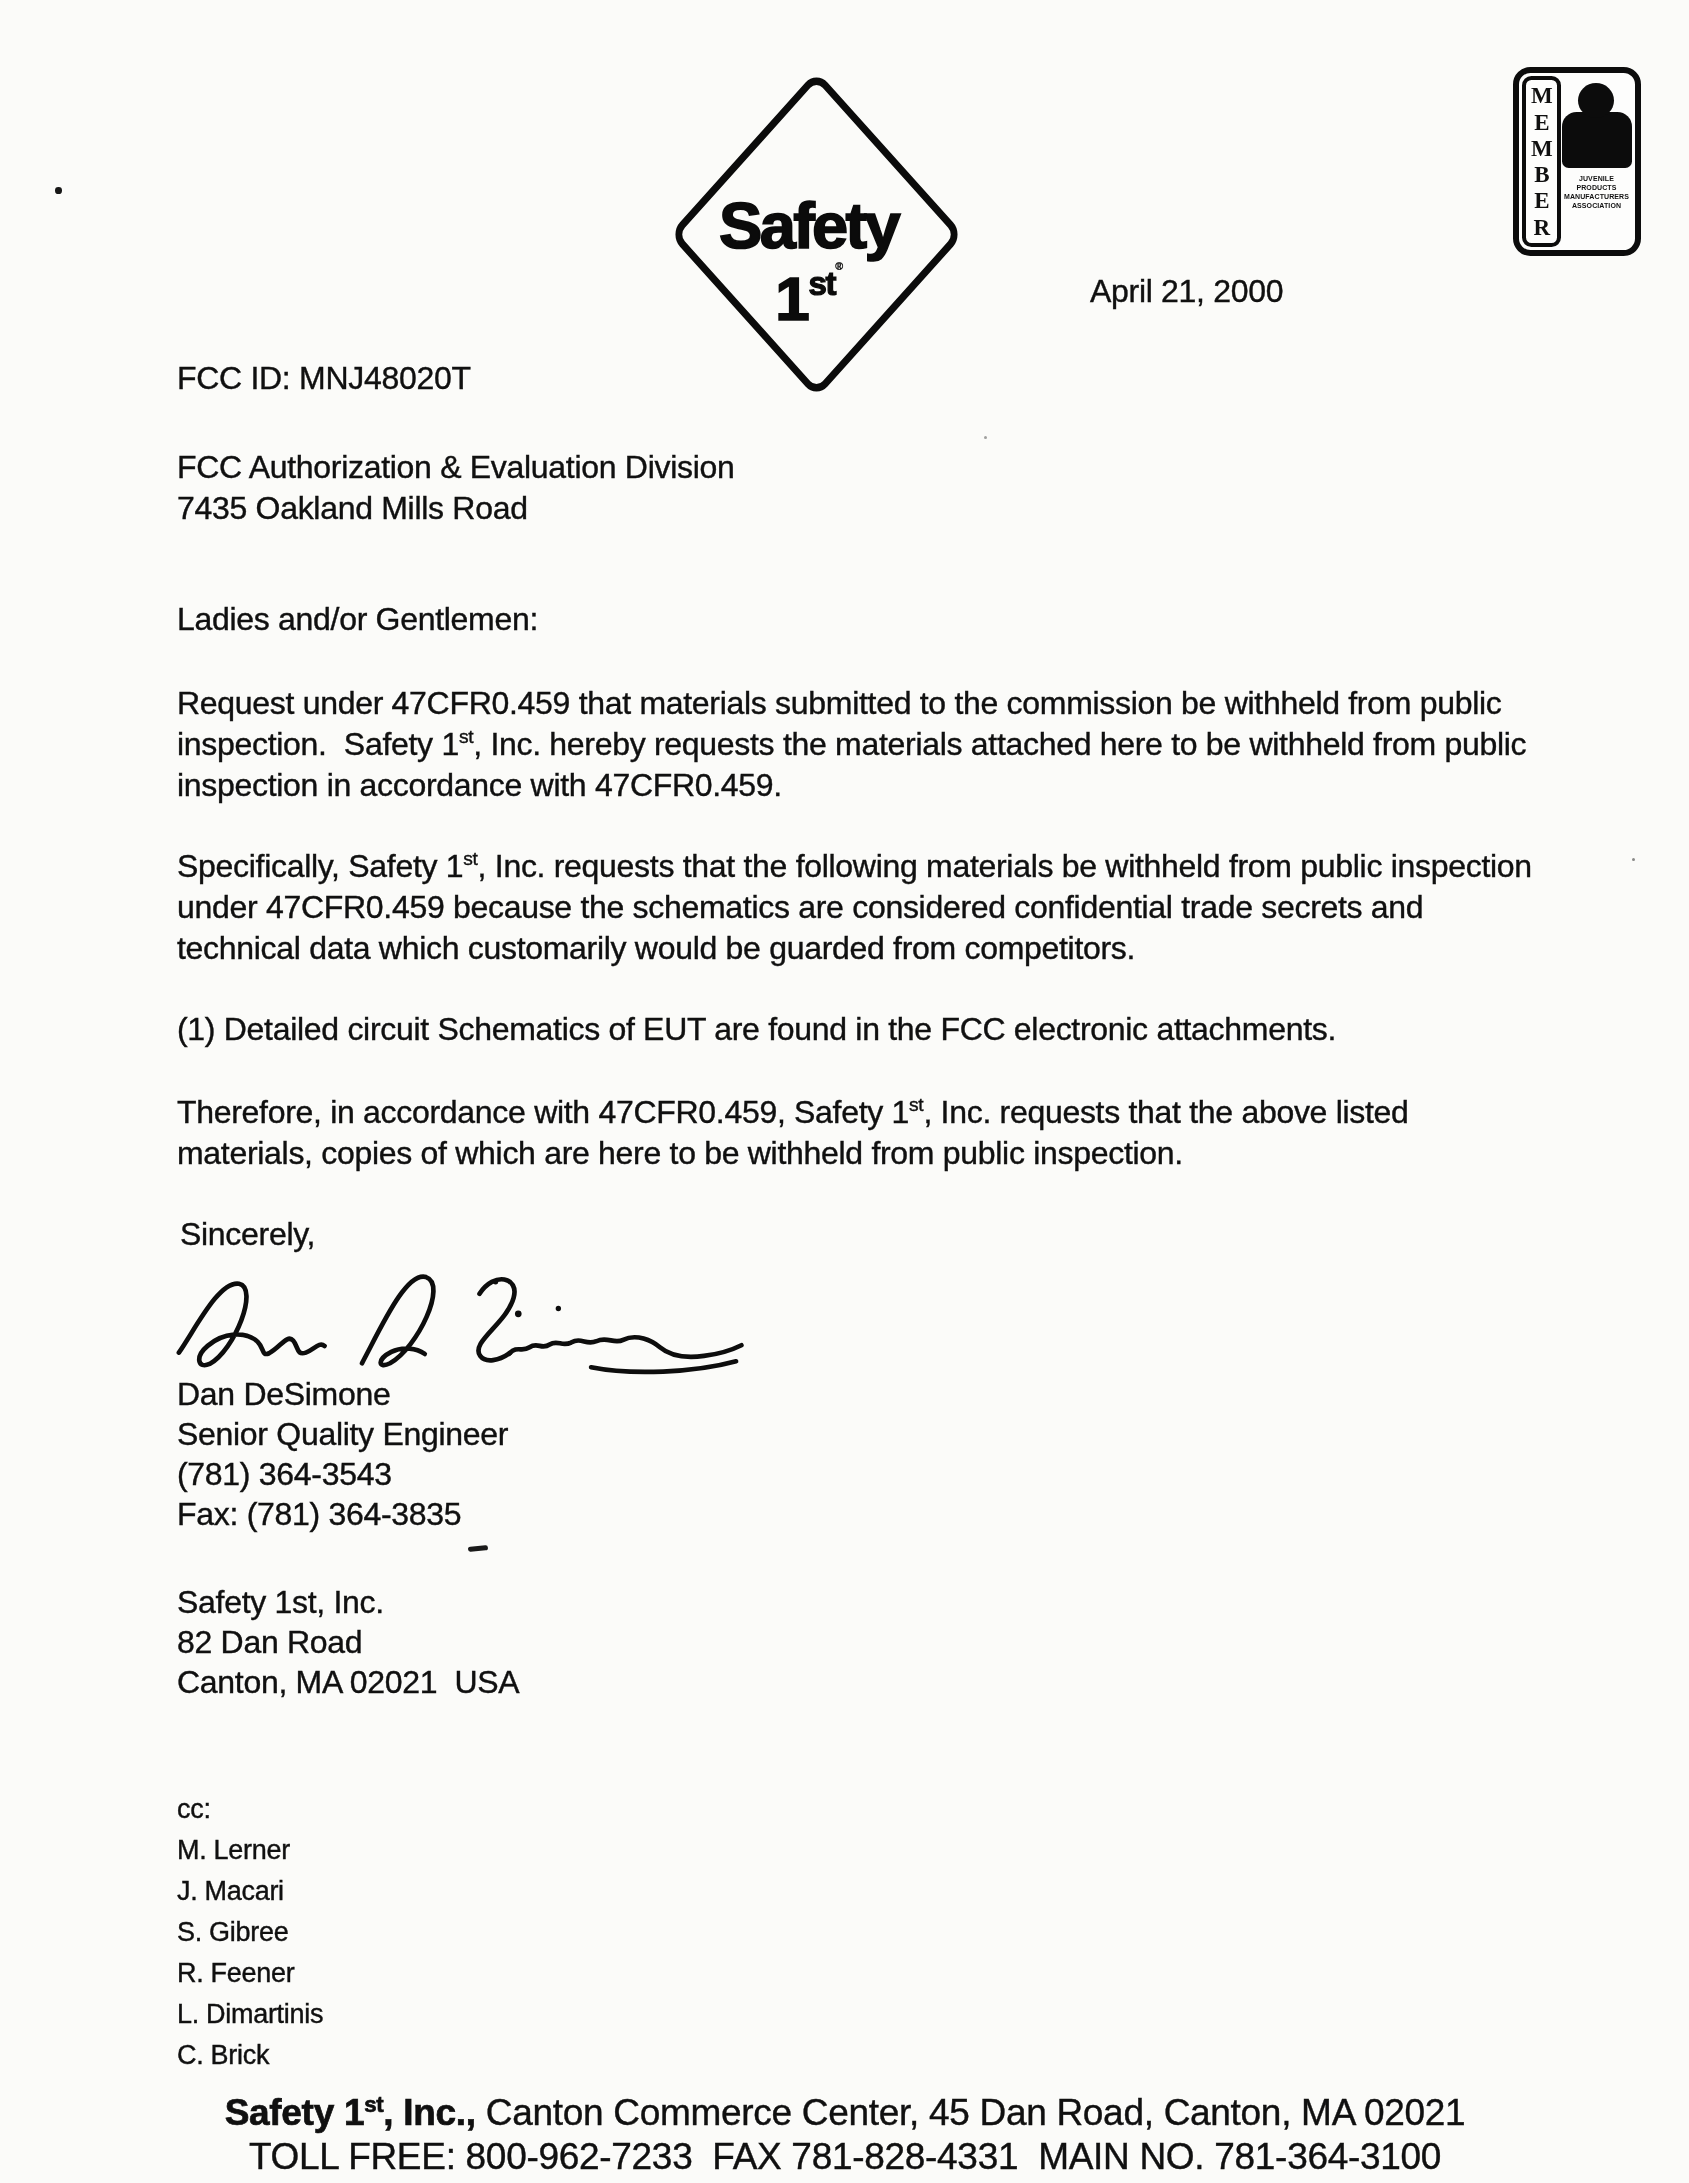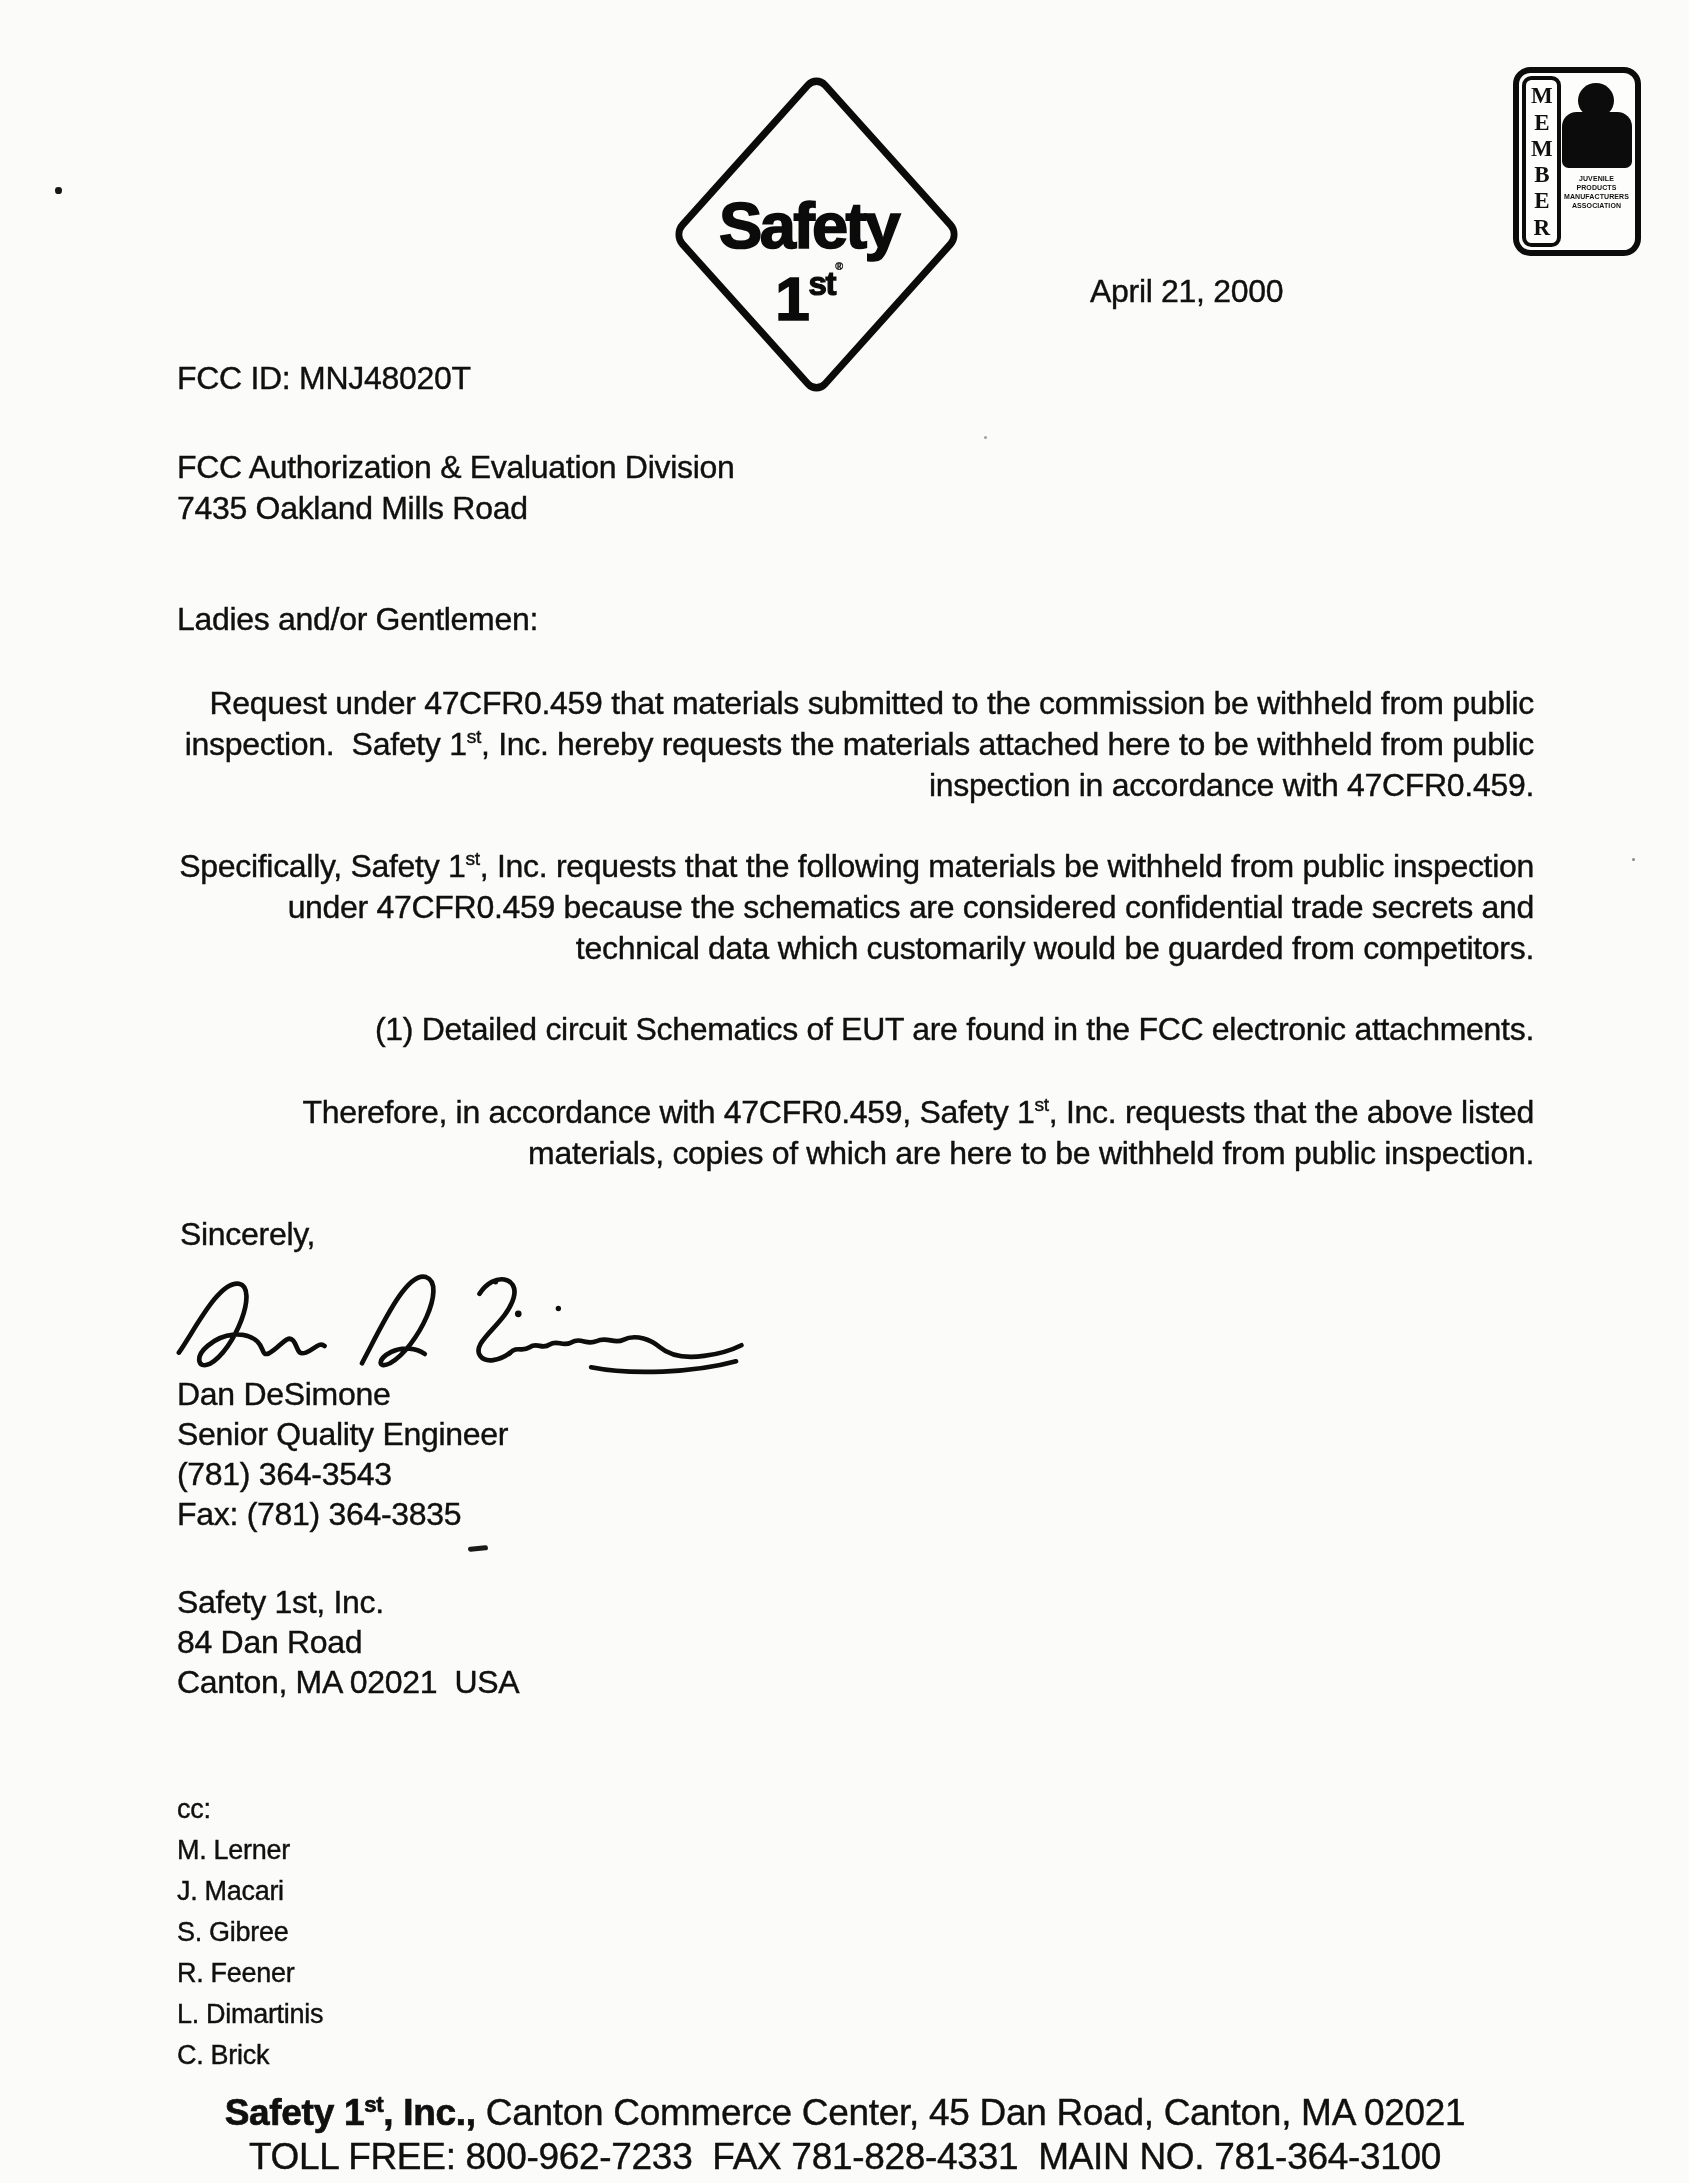--- a/index.html
+++ b/index.html
@@ -62,21 +62,21 @@
   .figure .head{position:absolute;left:16px;top:0;width:36px;height:35px;background:#0c0c0c;border-radius:50%;}
   .figure .body{position:absolute;left:0;top:29px;width:70px;height:56px;background:#0c0c0c;border-radius:14.7px 14.7px 6.7px 6.7px;}
   .assoc{
     margin-top:5.3px;text-align:center;font-weight:bold;
     font-size:7px;line-height:9px;letter-spacing:0.1px;color:#111;
   }
 
   
   .abs{position:absolute;}
   .line48{font-size:32px;line-height:41px;}
-  .para{font-size:32px;line-height:41px;width:1357px;text-align:right;}
+  .para{font-size:32px;line-height:41px;width:1357px;}
   sup.st{font-size:60%;vertical-align:super;line-height:0;}
 
   .sig-svg{position:absolute;left:160px;top:1235px;}
 
   .pen-dash{
     position:absolute;left:468px;top:1546px;width:20px;height:5.3px;
     background:#1a1a1a;border-radius:2.7px;transform:rotate(-5deg);
   }
   .speck{position:absolute;background:#171717;border-radius:50%;}
 
@@ -157,21 +157,21 @@
     <div class="t">Dan DeSimone</div>
     <div class="t">Senior Quality Engineer</div>
     <div class="t">(781) 364-3543</div>
     <div class="t">Fax: (781) 364-3835</div>
   </div>
 
   <div class="pen-dash"></div>
 
   <div class="abs doc" style="left:177px;top:1582px;font-size:32px;line-height:40px;">
     <div class="t">Safety 1st, Inc.</div>
-    <div class="t">84 Dan Road</div>
+    <div class="t">82 Dan Road</div>
     <div class="t">Canton, MA 02021  USA</div>
   </div>
 
   <div class="abs doc cc-row" style="left:177px;top:1789px;">
     <div class="cc-label t">cc:</div>
     <div>
         <div class="t">M. Lerner</div>
         <div class="t">J. Macari</div>
         <div class="t">S. Gibree</div>
         <div class="t">R. Feener</div>

